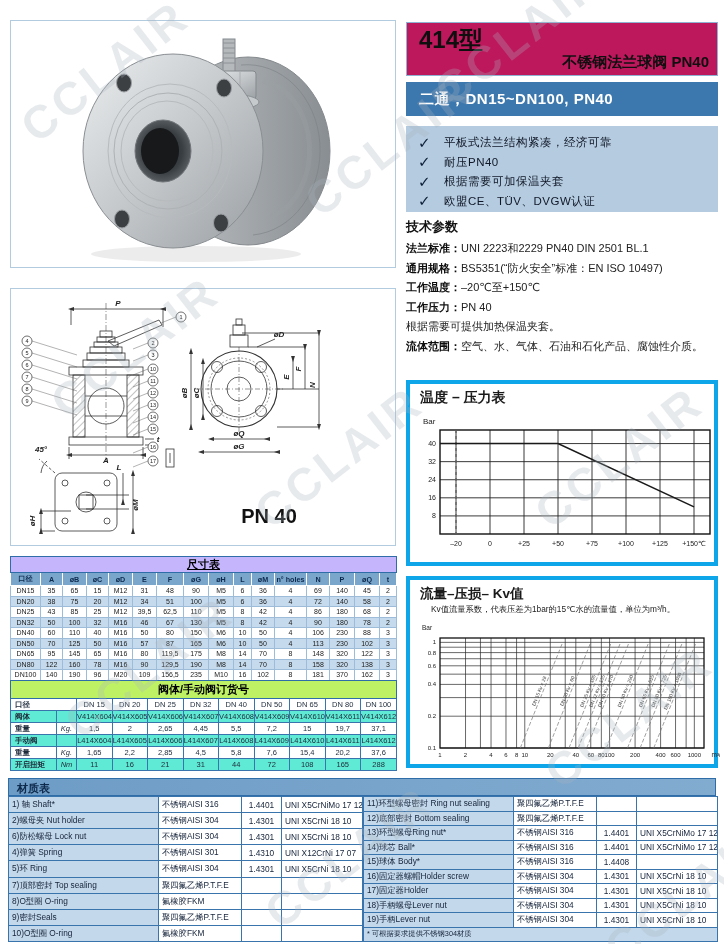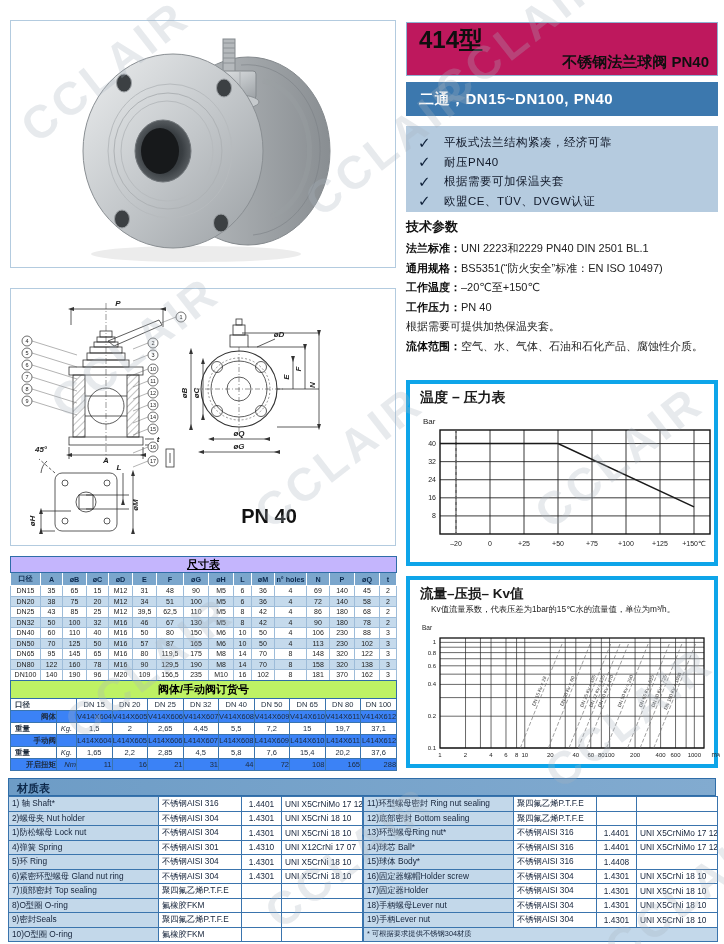--- a/index.html
+++ b/index.html
@@ -37,21 +37,21 @@
       height:9.5px;color:#1c1c1c;overflow:hidden;white-space:nowrap;}
   .size-table .t-title{font-size:11px;font-weight:bold;height:15px;border:1px solid #2f6da8;background:#c4b5fd;color:#000;text-decoration:underline;}
   .size-table th{background:#7ba6cc;color:#0d2a4d;font-size:7.2px;font-weight:bold;height:12px;border:1px solid #fff;}
   .size-table tr.alt td{background:#c5daec;}
   .order-table{position:absolute;left:10px;top:680px;width:386px;border:1px solid #2f6da8;}
   .order-table td{border:1px solid #3a74ad;font-size:7.5px;height:11px;text-align:center;color:#1d2a3a;
       padding:0;white-space:nowrap;overflow:hidden;}
   .order-table .t-title{font-size:11px;font-weight:bold;height:17px;background:#bef264;border:1px solid #2f6da8;color:#000;}
   .order-table td.lbl{text-align:left;padding-left:4px;font-weight:bold;}
   .order-table td.unit{font-style:italic;}
-  .order-table tr.alt td{background:#3b82f6;text-align:right;}
+  .order-table tr.alt td{background:#5eead4;}
   .mat-wrap{position:absolute;left:8px;top:778px;width:708px;}
   .mat-title{height:18px;background:linear-gradient(90deg,#6d9cc6,#82abd0);color:#0e2a4c;font-weight:bold;
       font-size:11px;line-height:18px;padding-left:8px;border:1px solid #2f6da8;box-sizing:border-box;}
   .mat-cols{display:flex;}
   .mat-table{width:354px;}
   .mat-table td{border:1px solid #3a74ad;font-size:8.3px;height:13.5px;padding:0 3px;color:#15233a;
       white-space:nowrap;overflow:hidden;}
   .mat-table td.m-name{background:#c3d8ea;}
   .mat-table td.m-din{text-align:center;}
   .mat-table td.footnote{font-size:7.3px;background:#c3d8ea;}
@@ -739,39 +739,33 @@
               <td class="m-din">1.4401</td>
               <td class="m-uni">UNI X5CrNiMo 17 12</td>
             </tr>
             <tr>
               <td class="m-name">2)螺母夹 Nut holder</td>
               <td class="m-mat">不锈钢AISI 304</td>
               <td class="m-din">1.4301</td>
               <td class="m-uni">UNI X5CrNi 18 10</td>
             </tr>
             <tr>
-              <td class="m-name">1)防松螺母 Lock nut</td>
+              <td class="m-name">6)防松螺母 Lock nut</td>
               <td class="m-mat">不锈钢AISI 304</td>
               <td class="m-din">1.4301</td>
               <td class="m-uni">UNI X5CrNi 18 10</td>
             </tr>
             <tr>
               <td class="m-name">4)弹簧 Spring</td>
               <td class="m-mat">不锈钢AISI 301</td>
               <td class="m-din">1.4310</td>
               <td class="m-uni">UNI X12CrNi 17 07</td>
             </tr>
             <tr>
               <td class="m-name">5)环 Ring</td>
-              <td class="m-mat">不锈钢AISI 304</td>
-              <td class="m-din">1.4301</td>
-              <td class="m-uni">UNI X5CrNi 18 10</td>
-            </tr>
-            <tr>
-              <td class="m-name">6)紧密环型螺母 Gland nut ring</td>
               <td class="m-mat">不锈钢AISI 304</td>
               <td class="m-din">1.4301</td>
               <td class="m-uni">UNI X5CrNi 18 10</td>
             </tr>
             <tr>
               <td class="m-name">7)顶部密封 Top sealing</td>
               <td class="m-mat">聚四氟乙烯P.T.F.E</td>
               <td class="m-din"></td>
               <td class="m-uni"></td>
             </tr>

